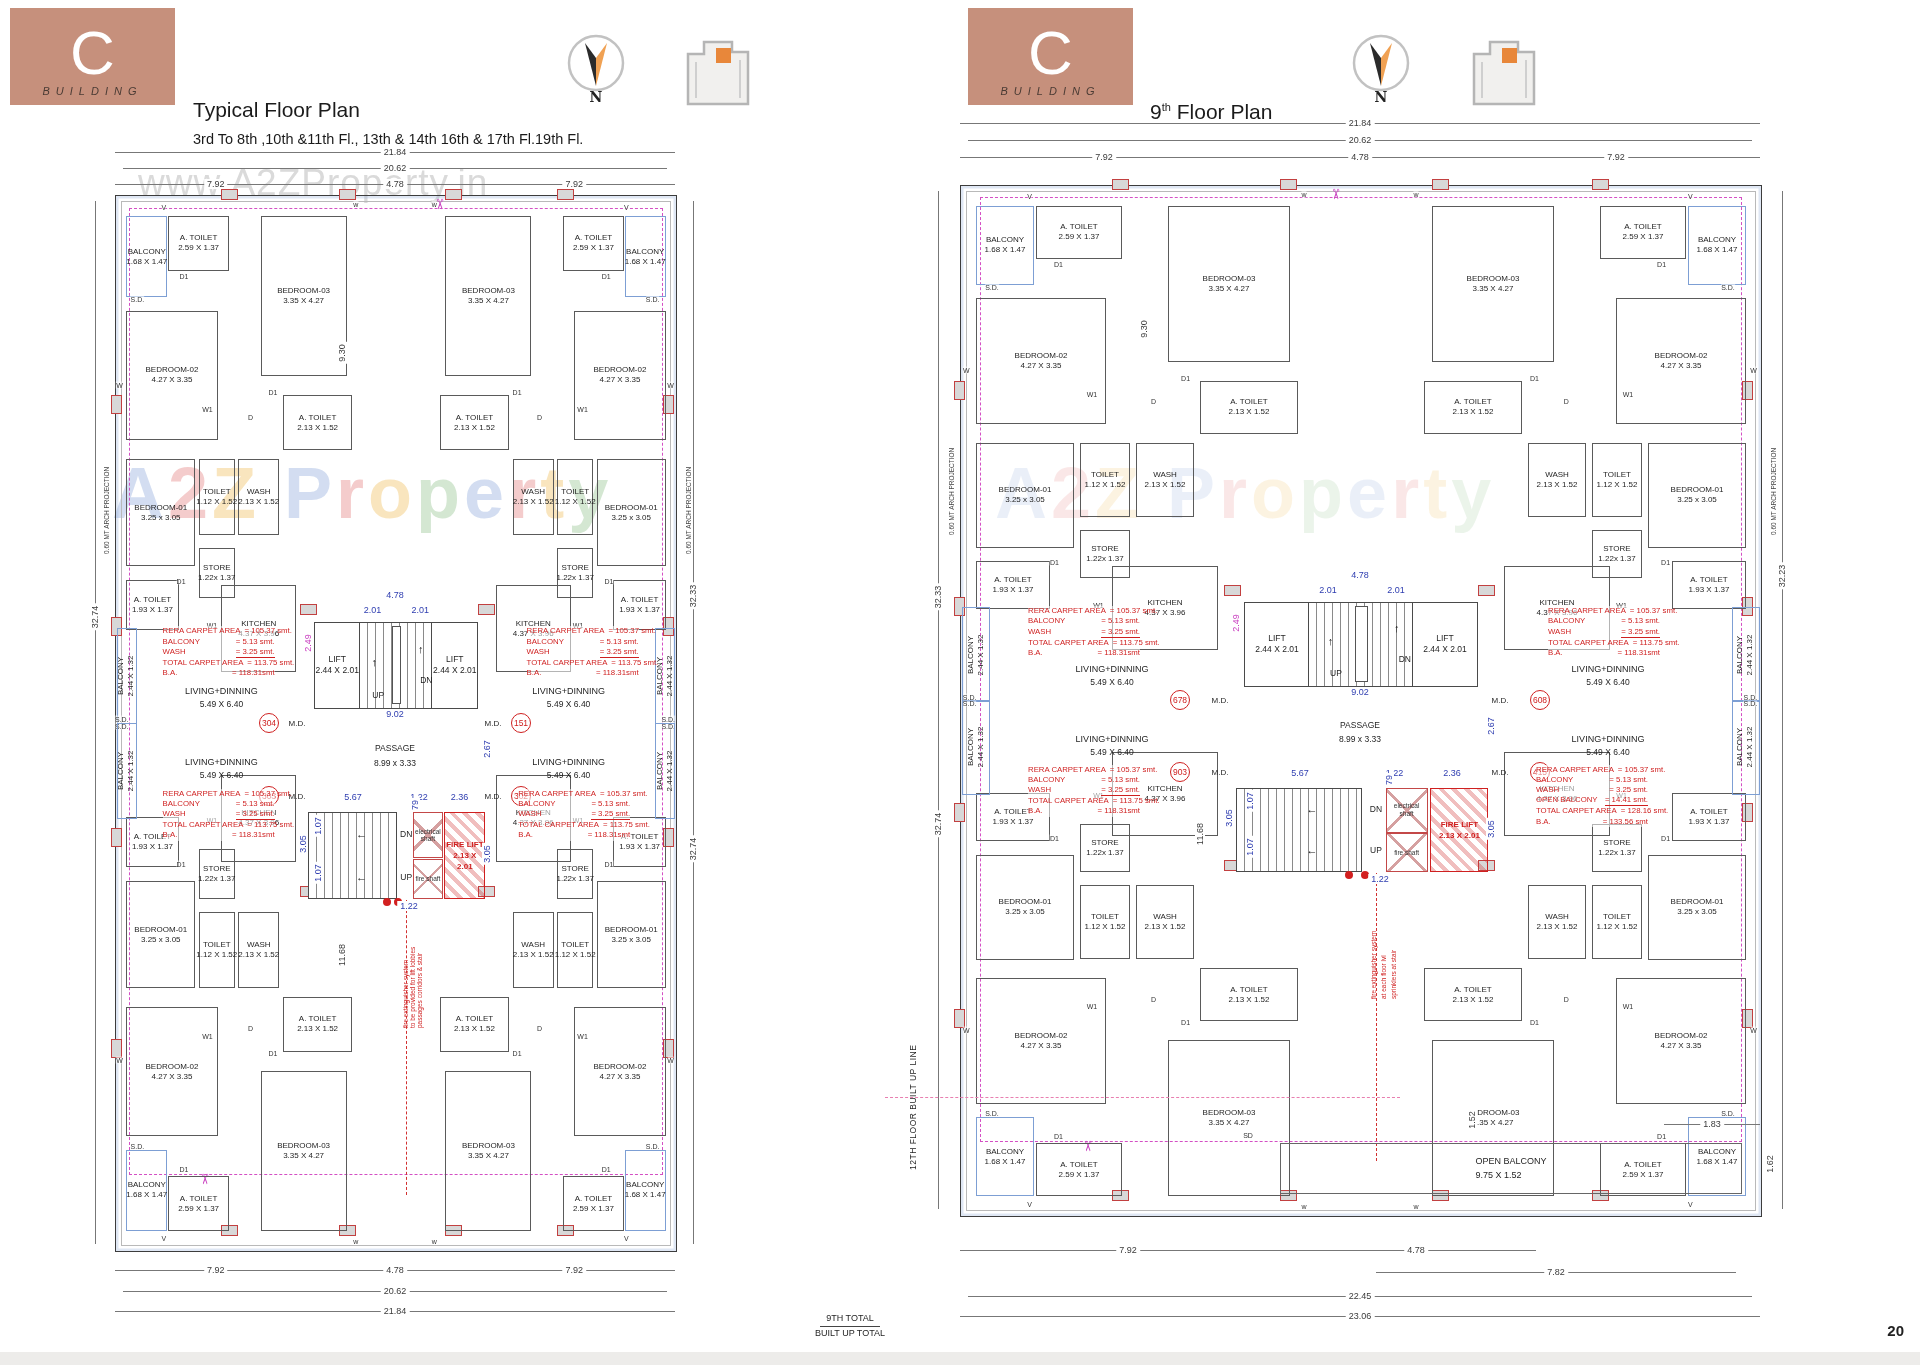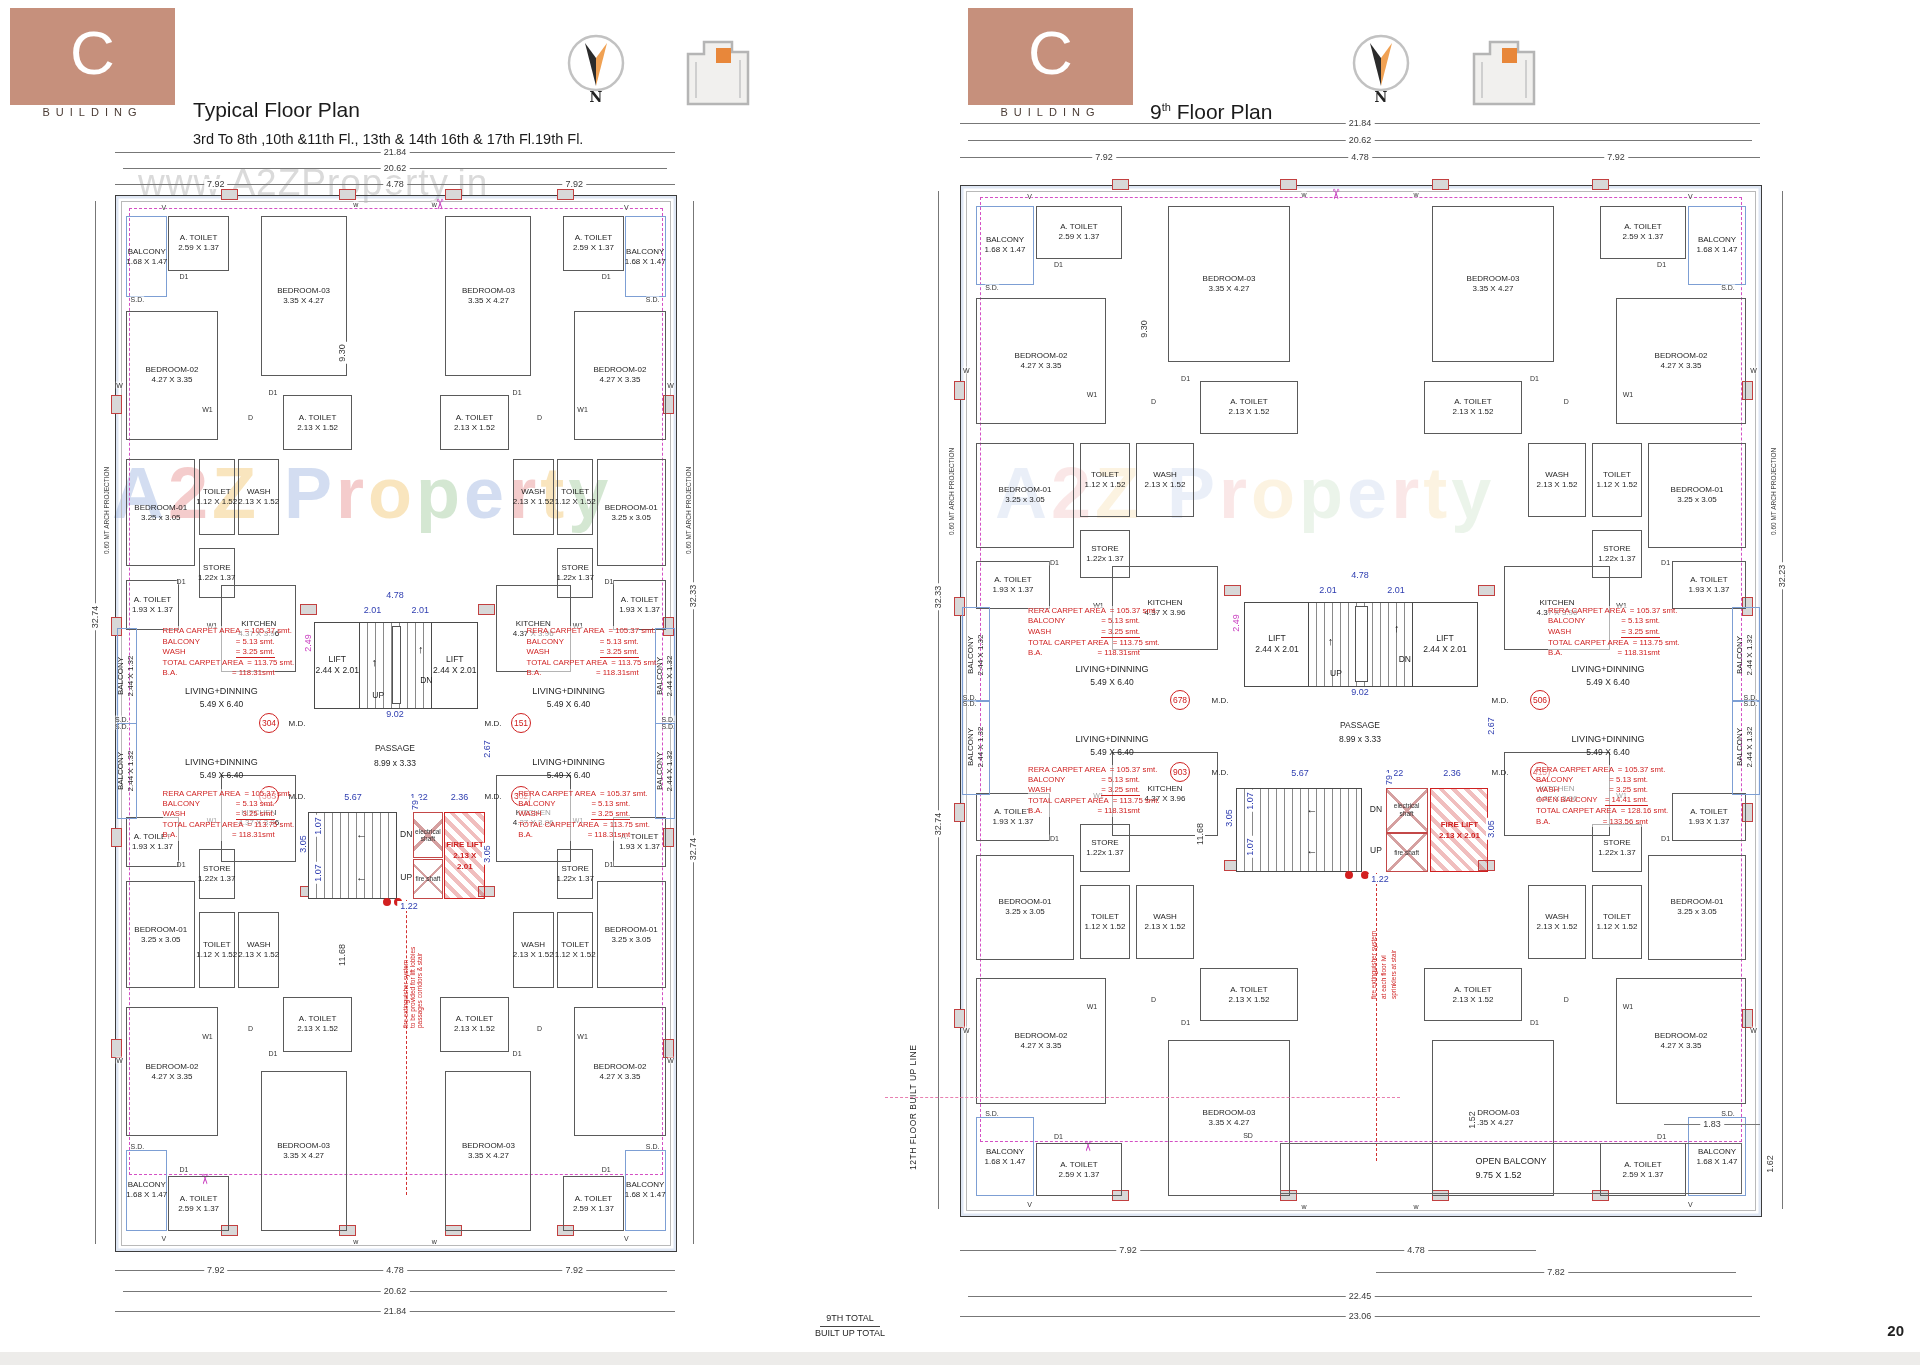--- a/index.html
+++ b/index.html
@@ -2,21 +2,21 @@
 <html><head>
 <meta charset="utf-8">
 <style>
   html,body{margin:0;padding:0;background:#fff;}
   #canvas{position:relative;width:1920px;height:1365px;background:#ffffff;overflow:hidden;
           font-family:"Liberation Sans",sans-serif;color:#222;}
   .abs{position:absolute;}
   
   .hdr-block{position:absolute;background:#c6907c;display:flex;flex-direction:column;align-items:center;}
   .hdr-letter{font-size:62px;color:#ffffff;line-height:1;margin-top:14px;font-weight:normal;}
-  .hdr-word{font-size:11px;letter-spacing:6px;color:#4a3b34;margin-top:22px;}
+  .hdr-word{font-size:11px;letter-spacing:6px;color:#4a3b34;margin-top:1px;font-style:italic;}
   .title{position:absolute;font-size:21px;color:#1b1b1b;white-space:nowrap;}
   .subtitle{position:absolute;font-size:14.5px;color:#1b1b1b;white-space:nowrap;}
   .title sup{font-size:11px;}
   
   .plan{position:absolute;border:1.8px solid #3c3c3c;box-shadow:inset 0 0 0 2.5px rgba(150,175,220,.30);}
   .plan-inner{position:absolute;left:5px;top:5px;right:5px;bottom:5px;border:1px solid #b9b9b9;pointer-events:none;}
   
   .room{position:absolute;border:1px solid #5a5a5a;display:flex;align-items:center;justify-content:center;
         text-align:center;line-height:1.25;}
   .room .lbl{font-size:8px;color:#1e1e1e;white-space:nowrap;}
@@ -762,21 +762,21 @@
         </div>
         <div class="rrow">
           <span>TOTAL CARPET AREA</span>
           <span>= 113.75 smt.</span>
         </div>
         <div class="rrow">
           <span>B.A.</span>
           <span>= 118.31smt</span>
         </div>
       </div>
-      <div class="badge" style="left: 1540px; top: 700px;">506</div>
+      <div class="badge" style="left: 1540px; top: 700px;">608</div>
       <div class="md" style="left: 1500px; top: 700px;">M.D.</div>
       <div class="living" style="left: 1608px; top: 662.92px;">
         <div class="l1">LIVING+DINNING</div>
         <div class="l2">5.49 X 6.40</div>
       </div>
       <div class="rera" style="left: 1548px; top: 606.27px;">
         <div class="rrow">
           <span>RERA CARPET AREA</span>
           <span>=  105.37 smt.</span>
         </div>

